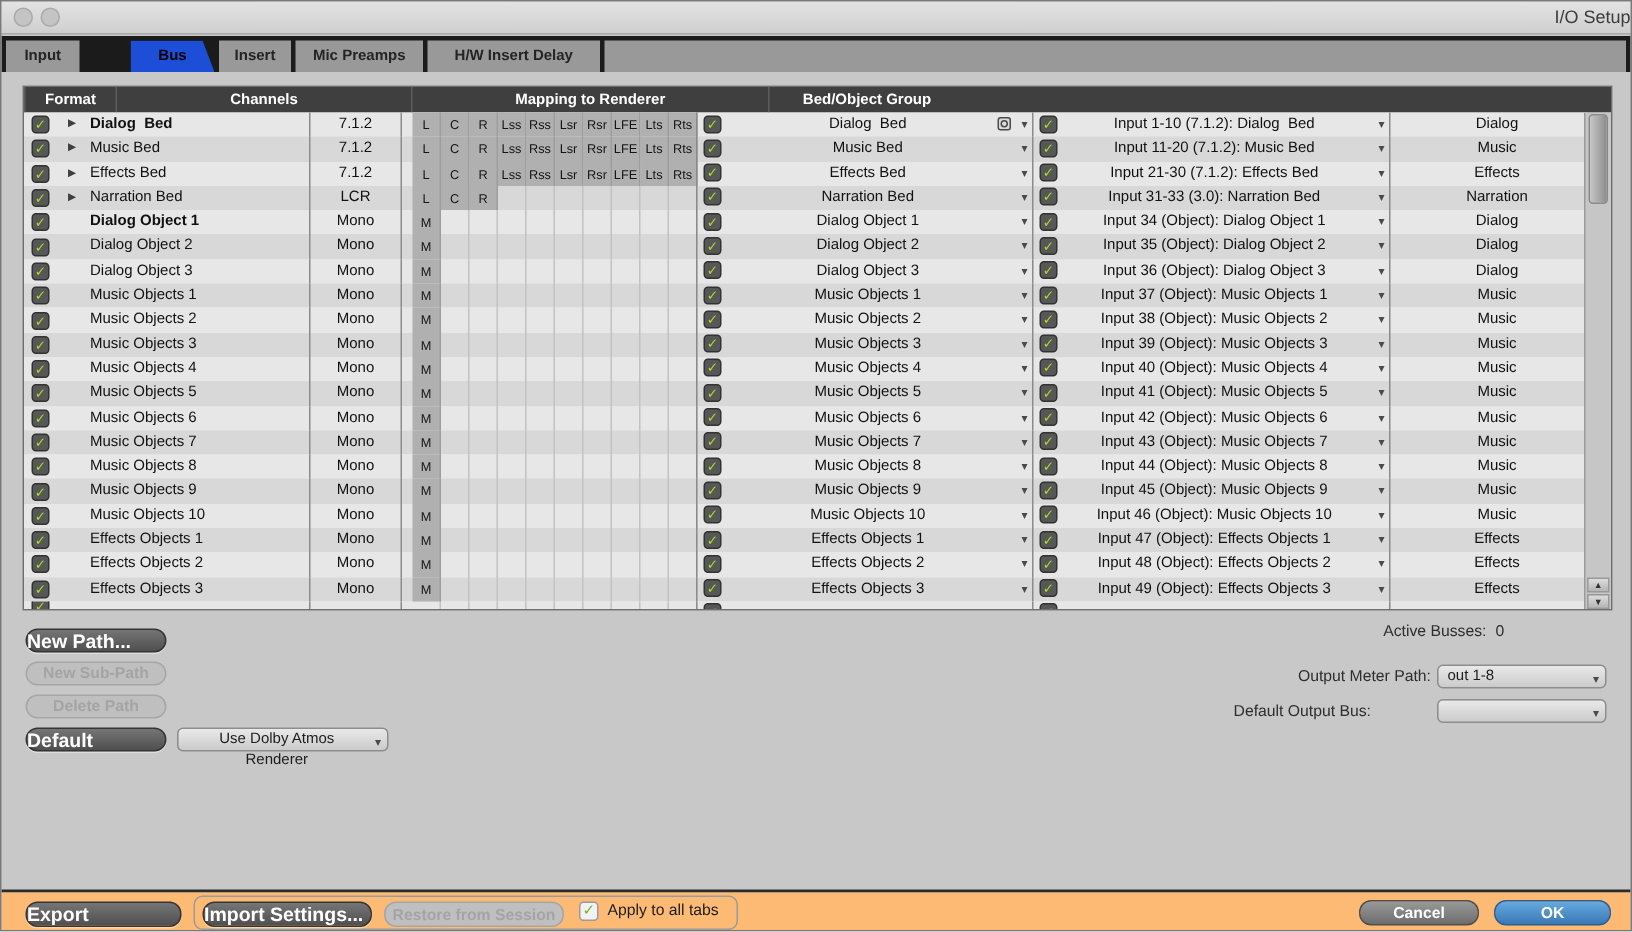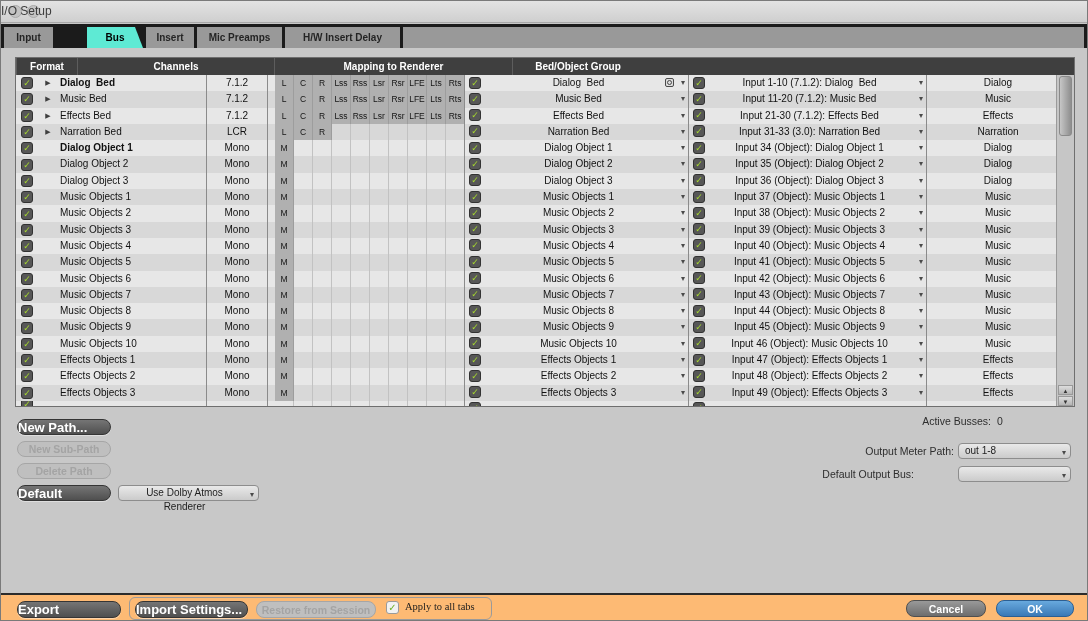--- a/index.html
+++ b/index.html
@@ -4,29 +4,29 @@
 <style>
   * { margin:0; padding:0; box-sizing:border-box; }
   html,body { width:1088px; height:621px; font-family:"Liberation Sans","DejaVu Sans",sans-serif; }
   #window { position:relative; width:1088px; height:621px; background:#c8c8c8; border:1px solid #7a7a7a; overflow:hidden; }
 
   
   #titlebar { position:absolute; left:0; top:0; width:100%; height:22px;
     background:linear-gradient(#e3e3e3,#cfcfcf); border-bottom:1px solid #a8a8a8; }
   .win-circle { position:absolute; top:4px; width:13px; height:13px; border-radius:50%;
     background:#c4c4c4; border:1px solid #aaaaaa; }
-  #window-title { position:absolute; left:0; top:3px; width:100%; text-align:left;
+  #window-title { position:absolute; left:0; top:3px; width:100%; text-align:right;
     font-size:12px; color:#3c3c3c; }
 
   
   #tabbar { position:absolute; left:0; top:23px; width:100%; height:24px; background:#1b1b1b;
     display:flex; align-items:flex-start; padding:3px 0 0 3px; }
   .tab { height:21px; line-height:21px; text-align:center; font-size:10px; font-weight:bold;
     color:#242424; background:#999999; margin-right:3px; flex:none; cursor:default; }
-  .tab.sel { background:#5eead4; color:#000;
+  .tab.sel { background:#1d4ed8; color:#000;
     clip-path:polygon(0 0, calc(100% - 8px) 0, 100% 100%, 0 100%); }
   .tab-filler { flex:1; height:21px; background:#999999; margin-right:3px; }
 
   
   #io-table { position:absolute; left:14px; top:56px; width:1060px; height:350px;
     border:1px solid #6f6f6f; background:#e8e8e8; overflow:hidden; }
   #thead { display:flex; height:17px; line-height:17px; background:#3f3f3f; color:#ffffff;
     font-size:10px; font-weight:bold; }
   #thead > div { text-align:center; flex:none; }
   .h-name{width:190px;} .h-format{width:61px;border-left:1px solid #5d5d5d;}
@@ -86,21 +86,21 @@
   .dropdown .dd-arrow { right:4px; top:2px; }
   .side-label { position:absolute; font-size:10.5px; color:#2e2e2e; text-align:right; white-space:pre; }
 
   
   #footer-divider { position:absolute; left:0; top:592px; width:100%; height:2px; background:#2b2b2b; }
   #footer { position:absolute; left:0; top:594px; width:100%; height:27px; background:#fdba74; }
   #settings-group { position:absolute; left:128px; top:2px; width:363px; height:23px;
     border:1px solid #9a9a9a; border-radius:6px; }
   .f-check { position:absolute; width:13px; height:13px; border-radius:3px; background:#f2f2f2;
     border:1px solid #9a9a9a; color:#6db32a; font-size:10px; line-height:11px; font-weight:bold; text-align:center; }
-  #apply-label { position:absolute; left:404px; top:6px; font-size:10.5px; color:#1d1d1d;font-family:Liberation Serif, serif; }
+  #apply-label { position:absolute; left:404px; top:6px; font-size:10.5px; color:#1d1d1d; }
   .btn-cancel { background:linear-gradient(#999999,#6d6d6d); border:1px solid #4f4f4f; border-radius:8px;
     color:#fff; font-size:10.5px; font-weight:bold; text-align:center; line-height:15px; position:absolute; }
   .btn-ok { background:linear-gradient(#68a9de,#3a79b6); border:1px solid #2c5f92; border-radius:8px;
     color:#fff; font-size:10.5px; font-weight:bold; text-align:center; line-height:15px; position:absolute; }
 </style>
 </head>
 <body>
 
 <div id="window">
 

